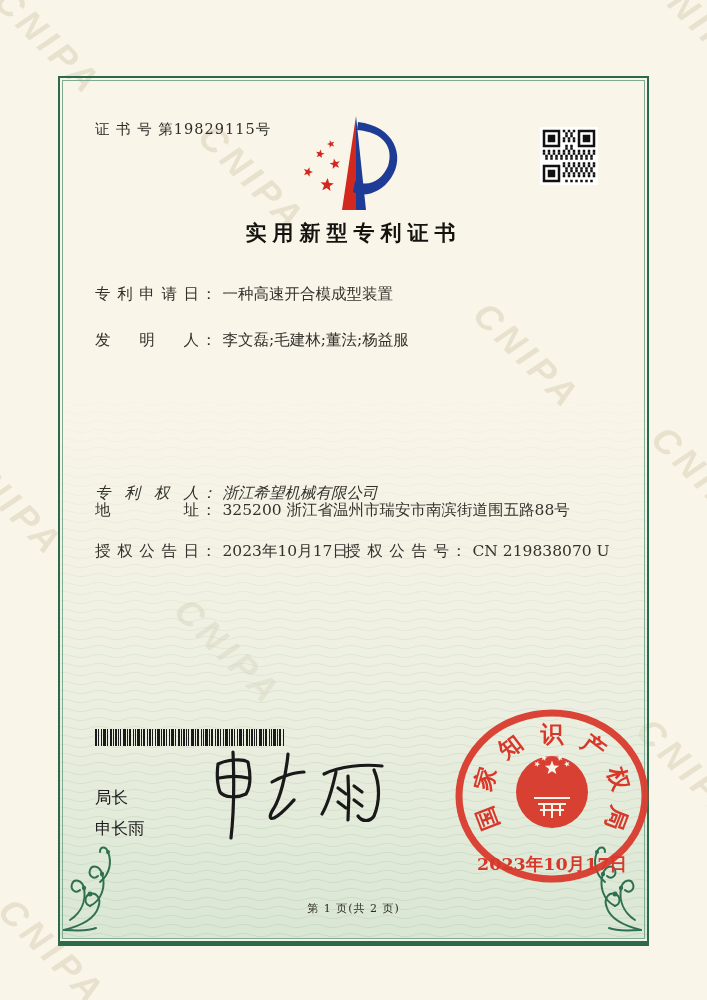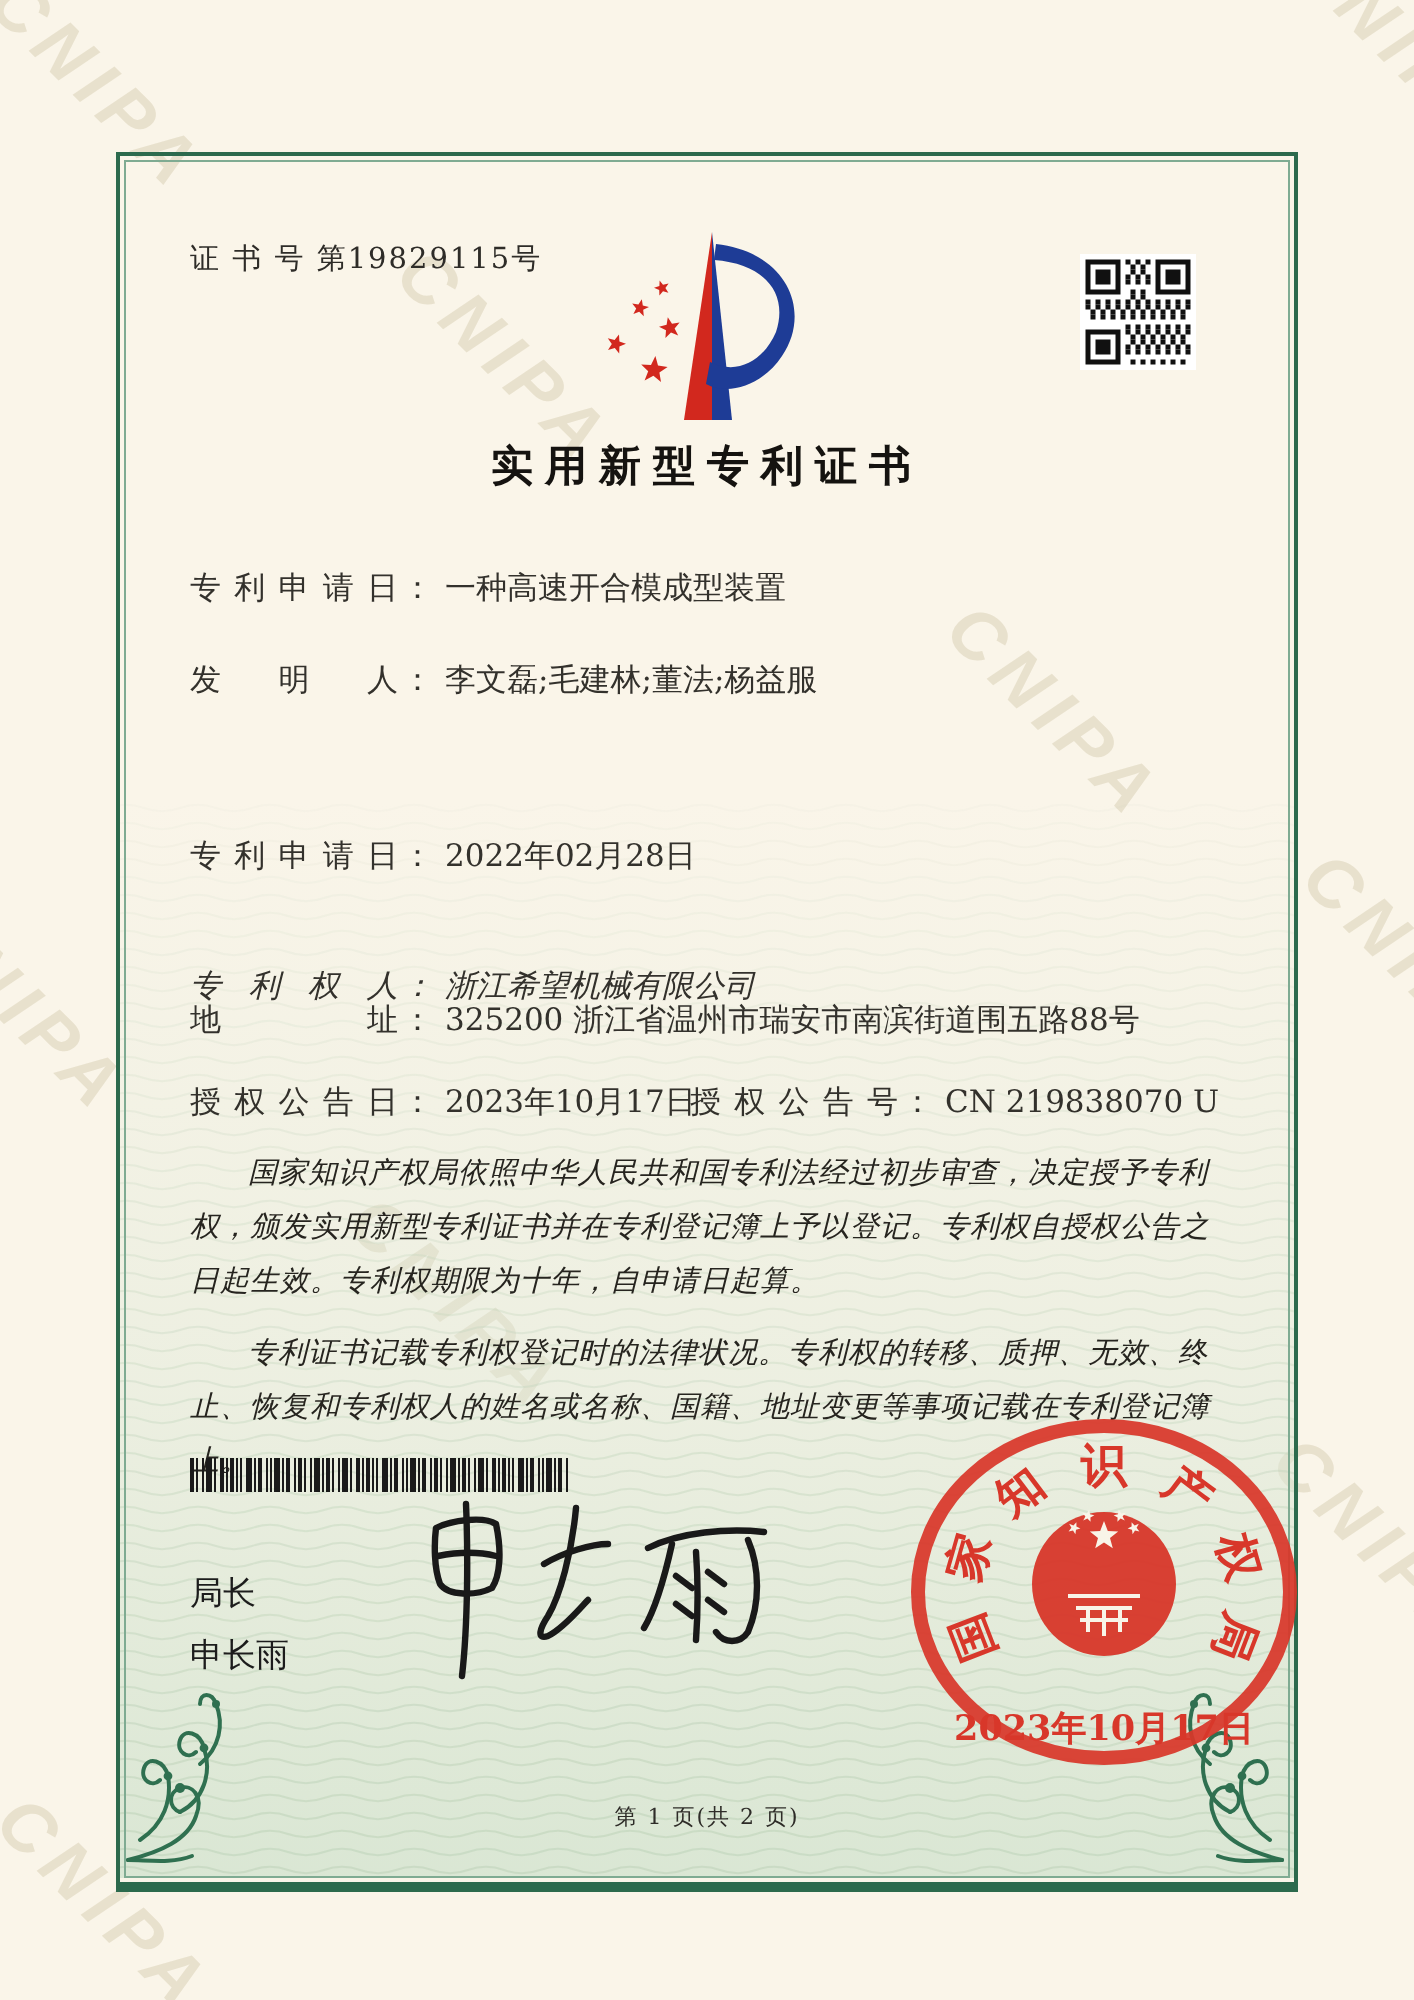--- a/index.html
+++ b/index.html
@@ -283,40 +283,33 @@
     </svg>
 
   <div class="content abs title">实用新型专利证书</div>
 
   <div class="content abs field" style="top:284px;">
     <span class="lab">专利申请日</span><span class="colon">：</span><span>一种高速开合模成型装置</span>
   </div>
   <div class="content abs field" style="top:330px;">
     <span class="lab">发明人</span><span class="colon">：</span><span>李文磊;毛建林;董法;杨益服</span>
   </div>
-  <div class="content abs field" style="top:418px;">
-    <span class="lab">专利申请日</span><span class="colon">：</span><span>2022年02月28日</span>
-  </div>
   <div class="content abs field" style="top:483px;font-style:italic;">
     <span class="lab">专利权人</span><span class="colon">：</span><span>浙江希望机械有限公司</span>
   </div>
   <div class="content abs field" style="top:500px;">
     <span class="lab">地址</span><span class="colon">：</span><span>325200 浙江省温州市瑞安市南滨街道围五路88号</span>
   </div>
   <div class="content abs field" style="top:541px;">
     <span class="lab">授权公告日</span><span class="colon">：</span><span>2023年10月17日</span>
   </div>
   <div class="content abs field" style="top:541px;left:345px;">
     <span class="lab">授权公告号</span><span class="colon">：</span><span>CN 219838070 U</span>
   </div>
 
-  <div class="content abs paras">
-    <p>国家知识产权局依照中华人民共和国专利法经过初步审查，决定授予专利权，颁发实用新型专利证书并在专利登记簿上予以登记。专利权自授权公告之日起生效。专利权期限为十年，自申请日起算。</p>
-    <p>专利证书记载专利权登记时的法律状况。专利权的转移、质押、无效、终止、恢复和专利权人的姓名或名称、国籍、地址变更等事项记载在专利登记簿上。</p>
-  </div>
 
   <svg class="content abs barcode" id="barcode" viewBox="0 0 192 17">
       <rect x="0" y="0" width="2" height="17" fill="#1a1a1a"></rect>
       <rect x="3" y="0" width="1" height="17" fill="#1a1a1a"></rect>
       <rect x="6" y="0" width="1" height="17" fill="#1a1a1a"></rect>
       <rect x="8" y="0" width="3" height="17" fill="#1a1a1a"></rect>
       <rect x="12" y="0" width="1" height="17" fill="#1a1a1a"></rect>
       <rect x="15" y="0" width="2" height="17" fill="#1a1a1a"></rect>
       <rect x="18" y="0" width="1" height="17" fill="#1a1a1a"></rect>
       <rect x="20" y="0" width="2" height="17" fill="#1a1a1a"></rect>

